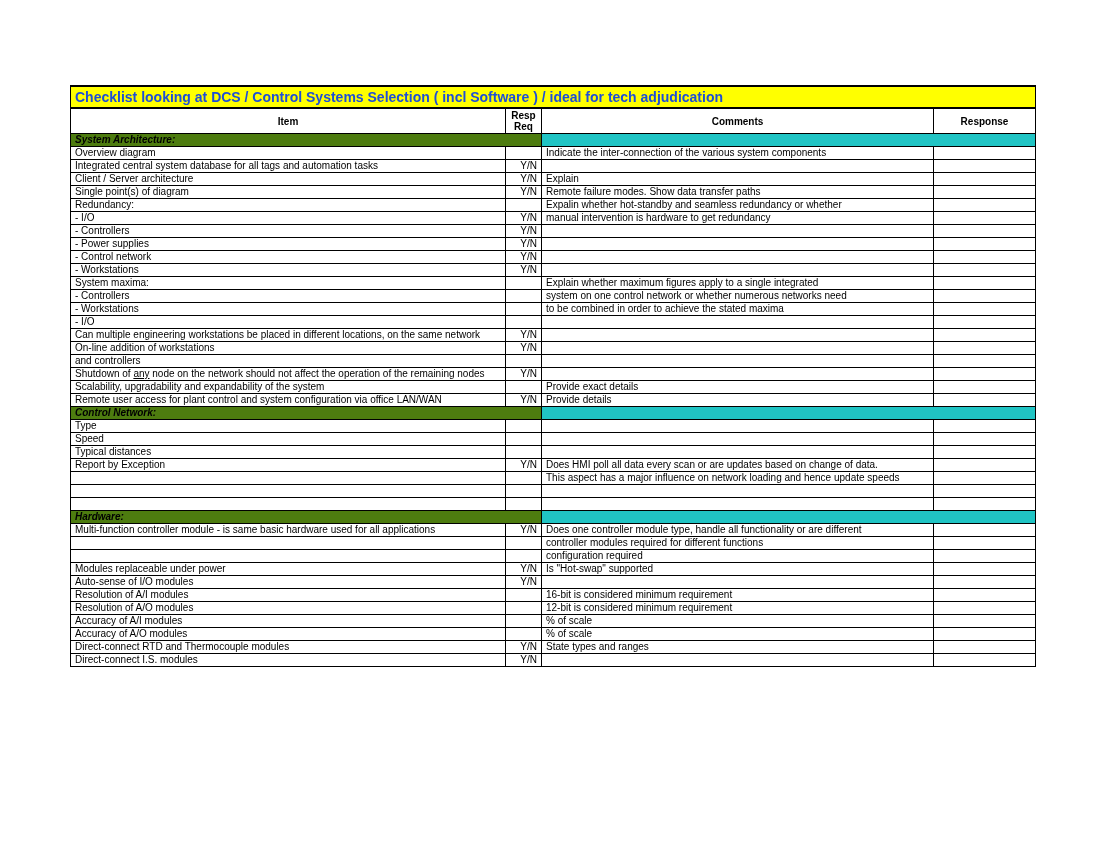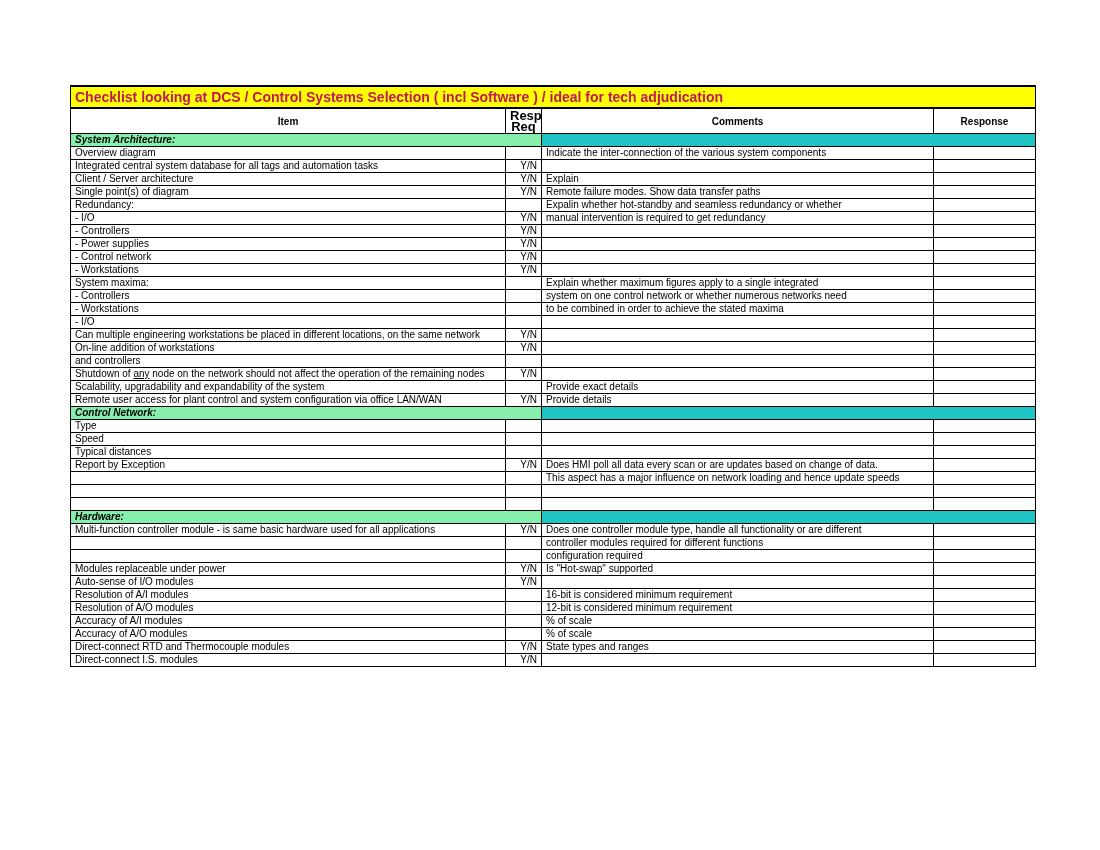--- a/index.html
+++ b/index.html
@@ -32,33 +32,33 @@
     white-space: nowrap;
     overflow: hidden;
   }
   th {
     font-weight: bold;
     text-align: center;
     height: 24px;
     line-height: 11px;
     background: #fff;
   }
-  th.resp { font-size: 13px; }
+  th.resp { font-size: 10px; }
   .title-row td {
     background: #ffff00;
-    color: #be185d;
+    color: #1d4ed8;
     font-weight: bold;
     font-size: 14px;
     height: 20px;
     line-height: 20px;
     border-bottom: 2px solid #000;
   }
   .hdr-top td, .hdr-top th { border-top: 2px solid #000; }
   .section td.label {
-    background: #86efac;
+    background: #4d7c0f;
     font-weight: bold;
     font-style: italic;
   }
   .section td.teal {
     background: #20c4c4;
   }
   td.center { text-align: right; }
   td.ind1 { }
   .u { text-decoration: underline; }
 </style>
@@ -113,21 +113,21 @@
         </tr>
         <tr>
           <td>Redundancy:</td>
           <td class="center"></td>
           <td>Expalin whether hot-standby and seamless redundancy or whether</td>
           <td></td>
         </tr>
         <tr>
           <td class="ind1"> - I/O</td>
           <td class="center">Y/N</td>
-          <td>manual intervention is required to get redundancy</td>
+          <td>manual intervention is hardware to get redundancy</td>
           <td></td>
         </tr>
         <tr>
           <td class="ind1"> - Controllers</td>
           <td class="center">Y/N</td>
           <td></td>
           <td></td>
         </tr>
         <tr>
           <td class="ind1"> - Power supplies</td>

